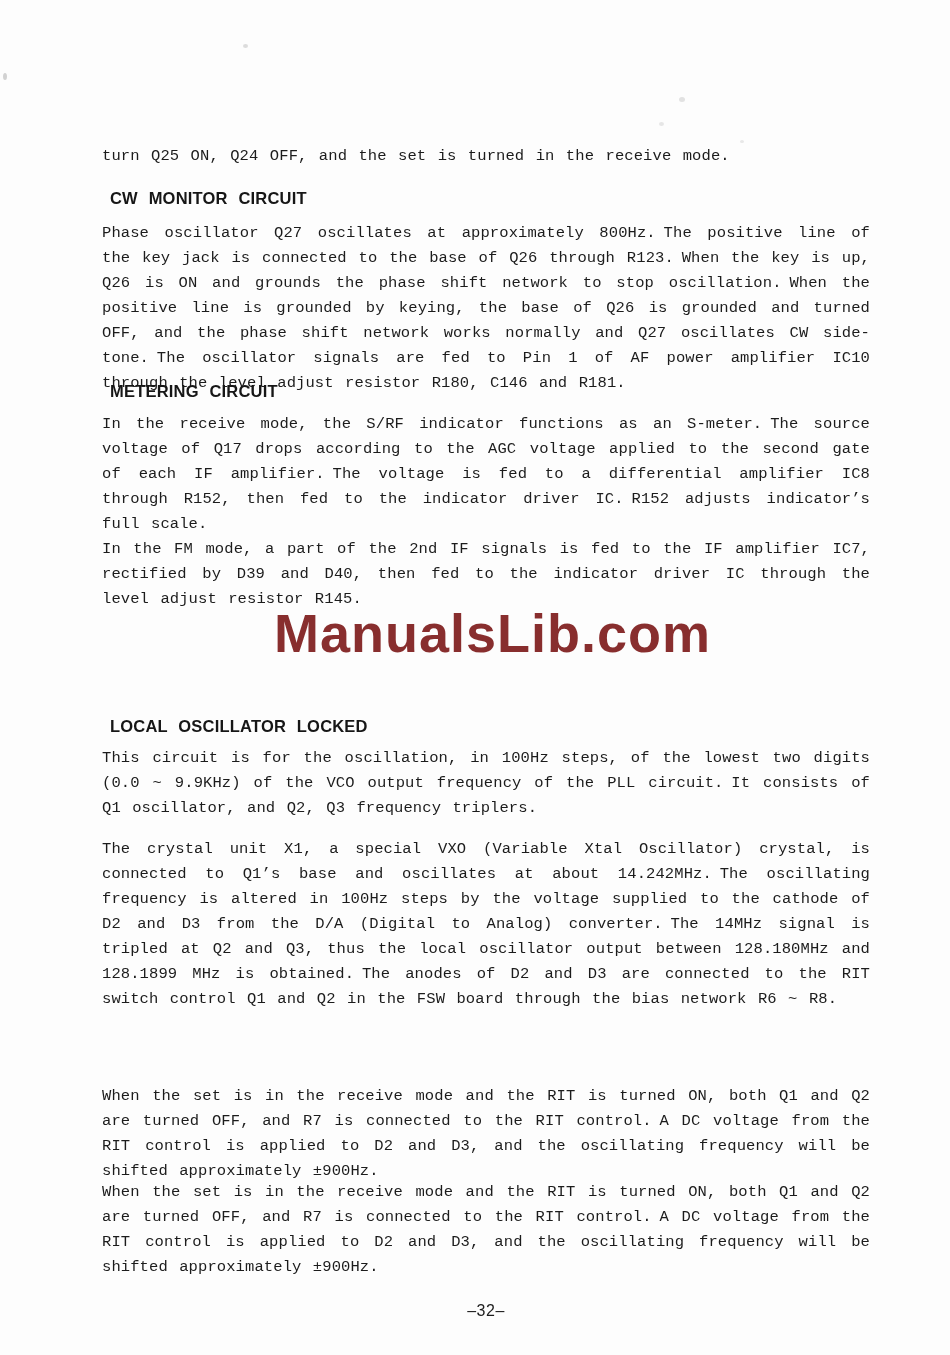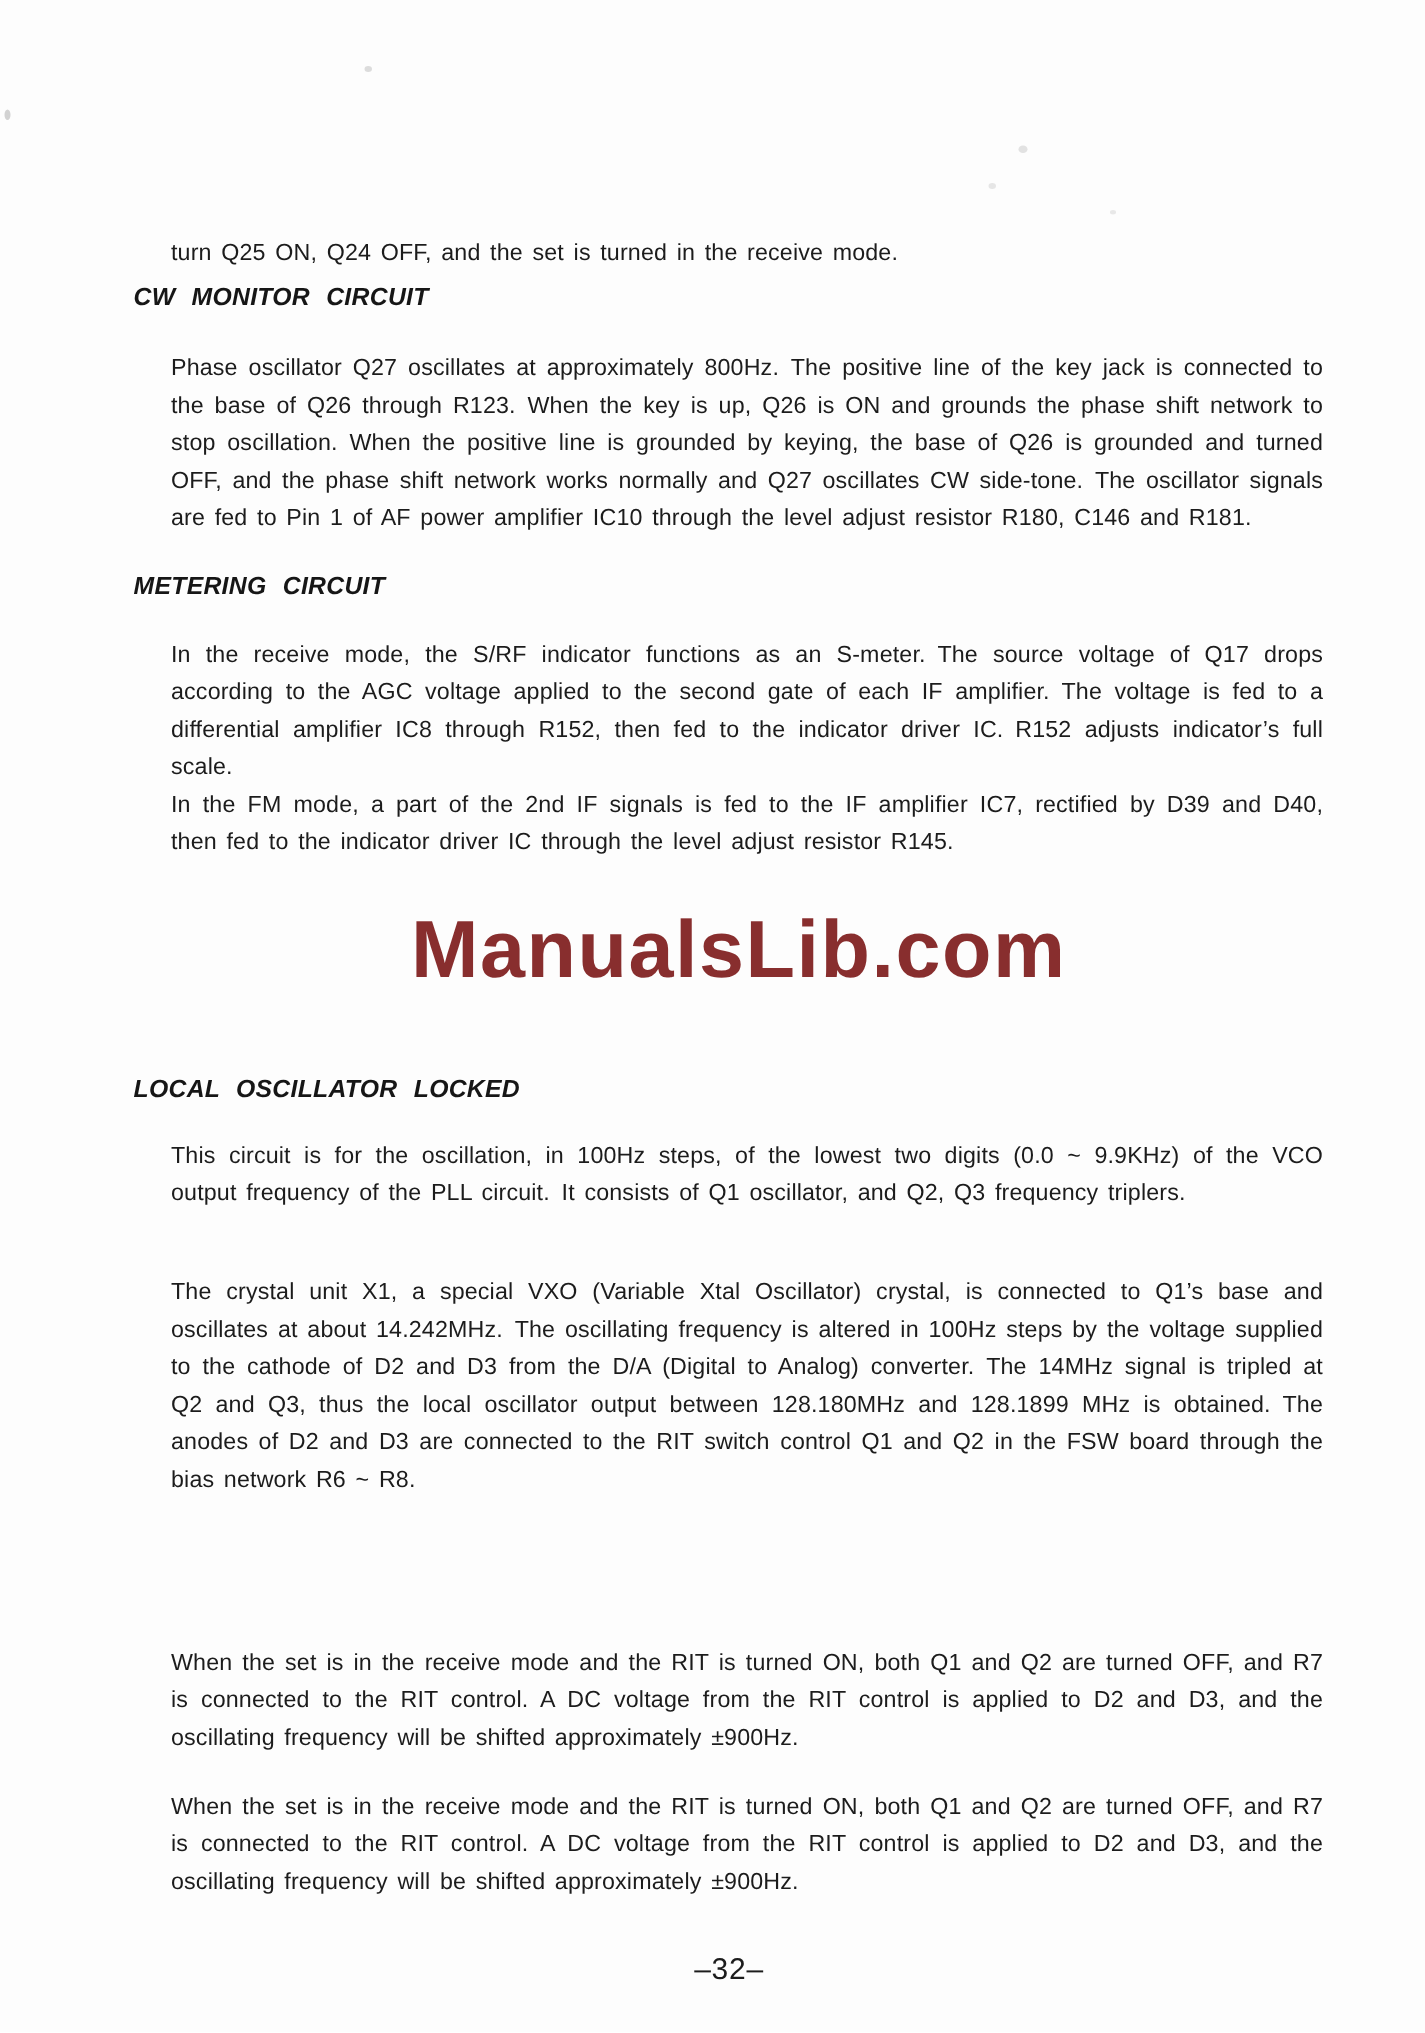--- a/index.html
+++ b/index.html
@@ -9,42 +9,42 @@
     height: 1355px;
     background: #fdfdfd;
     font-family: "Liberation Sans", sans-serif;
     color: #1c1c1c;
     overflow: hidden;
   }
   .para {
     position: absolute;
     left: 102px;
     width: 768px;
-    margin: 12px;
+    margin: 0;
     font-size: 15.5px;
     line-height: 25px;
     letter-spacing: 0.1px;
     word-spacing: 2px;
     text-align: justify;
+    font-family: Liberation Mono, monospace;
   }
   .flow {
     margin: 0;
     text-align: justify;
   }
   .intro { text-align: left; }
   .h-section {
     position: absolute;
-    left: 89px;
+    left: 110px;
     margin: 0;
     font-size: 16.5px;
     font-weight: 700;
     letter-spacing: 0.2px;
     word-spacing: 6px;
     color: #161616;
-    font-style: italic;
   }
   .h-title {
     font-size: 20px;
     word-spacing: 8px;
   }
   .watermark {
     position: absolute;
     left: 274px;
     top: 602px;
     font-size: 54px;
@@ -54,21 +54,21 @@
     opacity: 0.92;
     z-index: 3;
     white-space: nowrap;
   }
   .page-number {
     position: absolute;
     top: 1302px;
     left: 436px;
     width: 100px;
     text-align: center;
-    font-size: 20px;
+    font-size: 16px;
     letter-spacing: 0.5px;
   }
   .speck {
     position: absolute;
     border-radius: 50%;
     z-index: 1;
   }
 </style>
 </head>
 <body>

